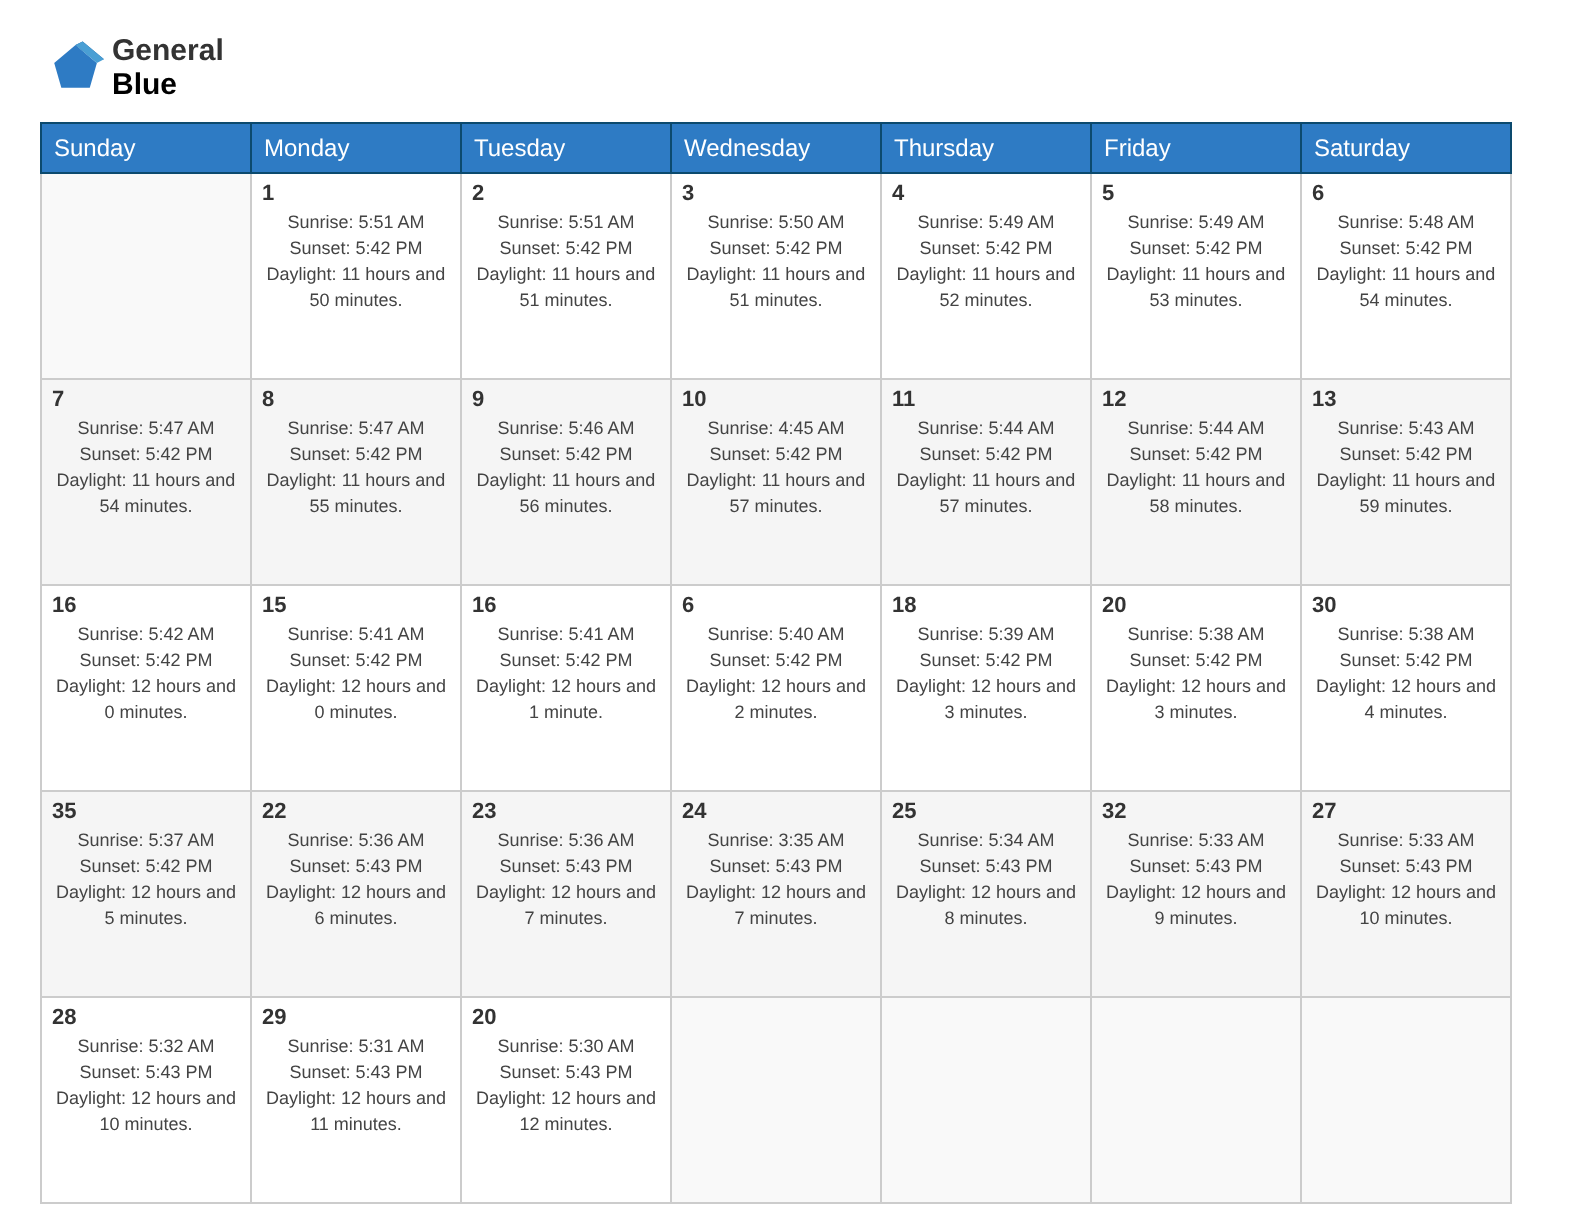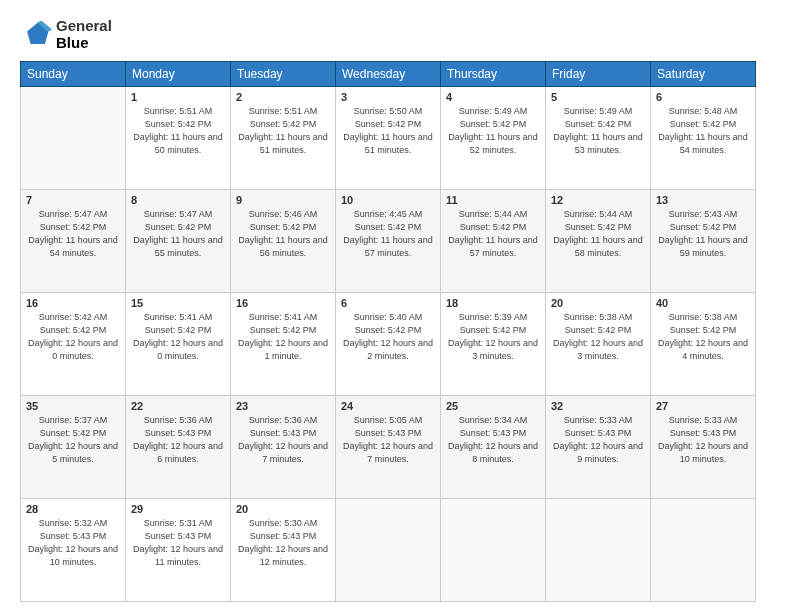--- a/index.html
+++ b/index.html
@@ -269,21 +269,21 @@
 and 3 minutes.</div>
           </td>
           <td>
             <span class="day-num">20</span>
             <div class="day-info">Sunrise: 5:38 AM
 Sunset: 5:42 PM
 Daylight: 12 hours
 and 3 minutes.</div>
           </td>
           <td>
-            <span class="day-num">40</span>
+            <span class="day-num">30</span>
             <div class="day-info">Sunrise: 5:38 AM
 Sunset: 5:42 PM
 Daylight: 12 hours
 and 4 minutes.</div>
           </td>
         </tr>
         <tr class="row-shade">
           <td>
             <span class="day-num">35</span>
             <div class="day-info">Sunrise: 5:37 AM
@@ -300,21 +300,21 @@
           </td>
           <td>
             <span class="day-num">23</span>
             <div class="day-info">Sunrise: 5:36 AM
 Sunset: 5:43 PM
 Daylight: 12 hours
 and 7 minutes.</div>
           </td>
           <td>
             <span class="day-num">24</span>
-            <div class="day-info">Sunrise: 5:05 AM
+            <div class="day-info">Sunrise: 3:35 AM
 Sunset: 5:43 PM
 Daylight: 12 hours
 and 7 minutes.</div>
           </td>
           <td>
             <span class="day-num">25</span>
             <div class="day-info">Sunrise: 5:34 AM
 Sunset: 5:43 PM
 Daylight: 12 hours
 and 8 minutes.</div>

